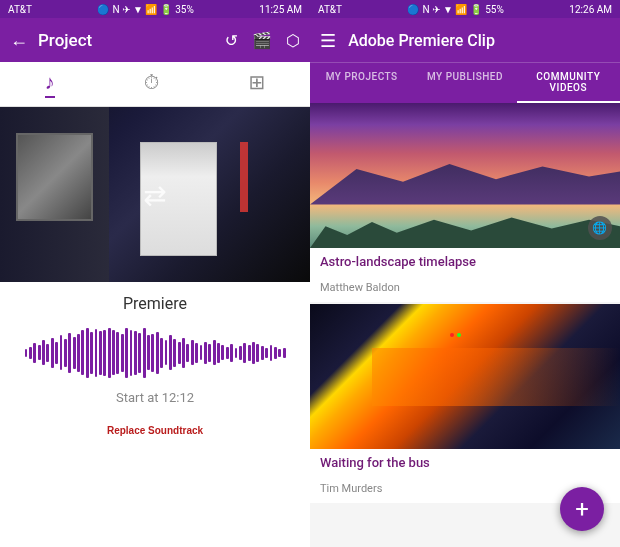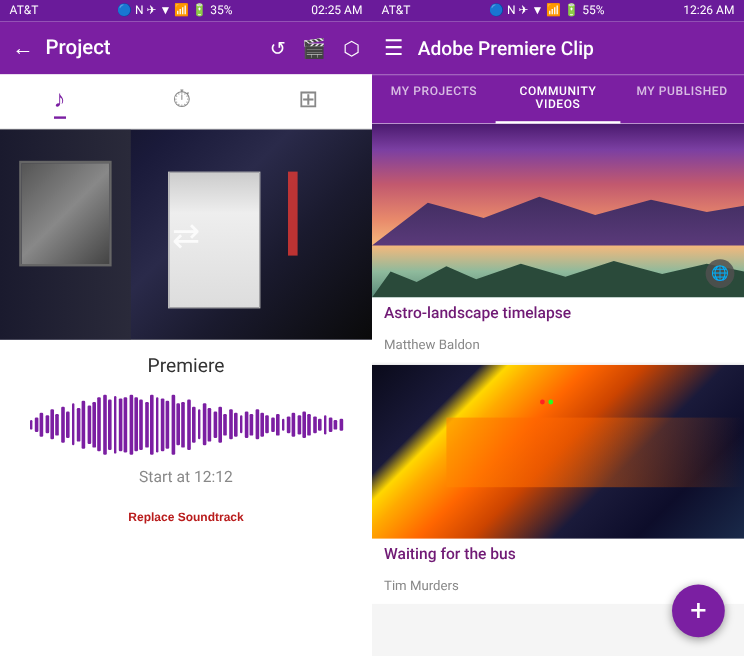--- a/index.html
+++ b/index.html
@@ -396,21 +396,21 @@
 
   </style>
 </head>
 <body>
 
 <div class="left-panel">
 
   <div class="status-bar-left">
     <span>AT&amp;T</span>
     <span>🔵 N ✈ ▼ 📶 🔋 <span>35%</span></span>
-    <span>02:25 AM</span>
+    <span>11:25 AM</span>
   </div>
 
   <div class="header-left">
     <span class="back-arrow">←</span>
     <span class="title">Project</span>
     <div class="icons">
       <span>↺</span>
       <span>🎬</span>
       <span>⬡</span>
     </div>
@@ -515,22 +515,22 @@
     <span>12:26 AM</span>
   </div>
 
   <div class="header-right">
     <span class="hamburger">☰</span>
     <span class="app-title">Adobe Premiere Clip</span>
   </div>
 
   <div class="tabs-nav">
     <div class="nav-tab">MY PROJECTS</div>
+    <div class="nav-tab">MY PUBLISHED</div>
     <div class="nav-tab active">COMMUNITY VIDEOS</div>
-    <div class="nav-tab">MY PUBLISHED</div>
   </div>
 
   <div class="content-wrapper">
     <div class="content-list">
 
       <div class="video-card">
         <div class="video-thumbnail">
           <div class="thumb-sunset">
             <div class="thumb-mountains"></div>
             <div class="thumb-trees"></div>

